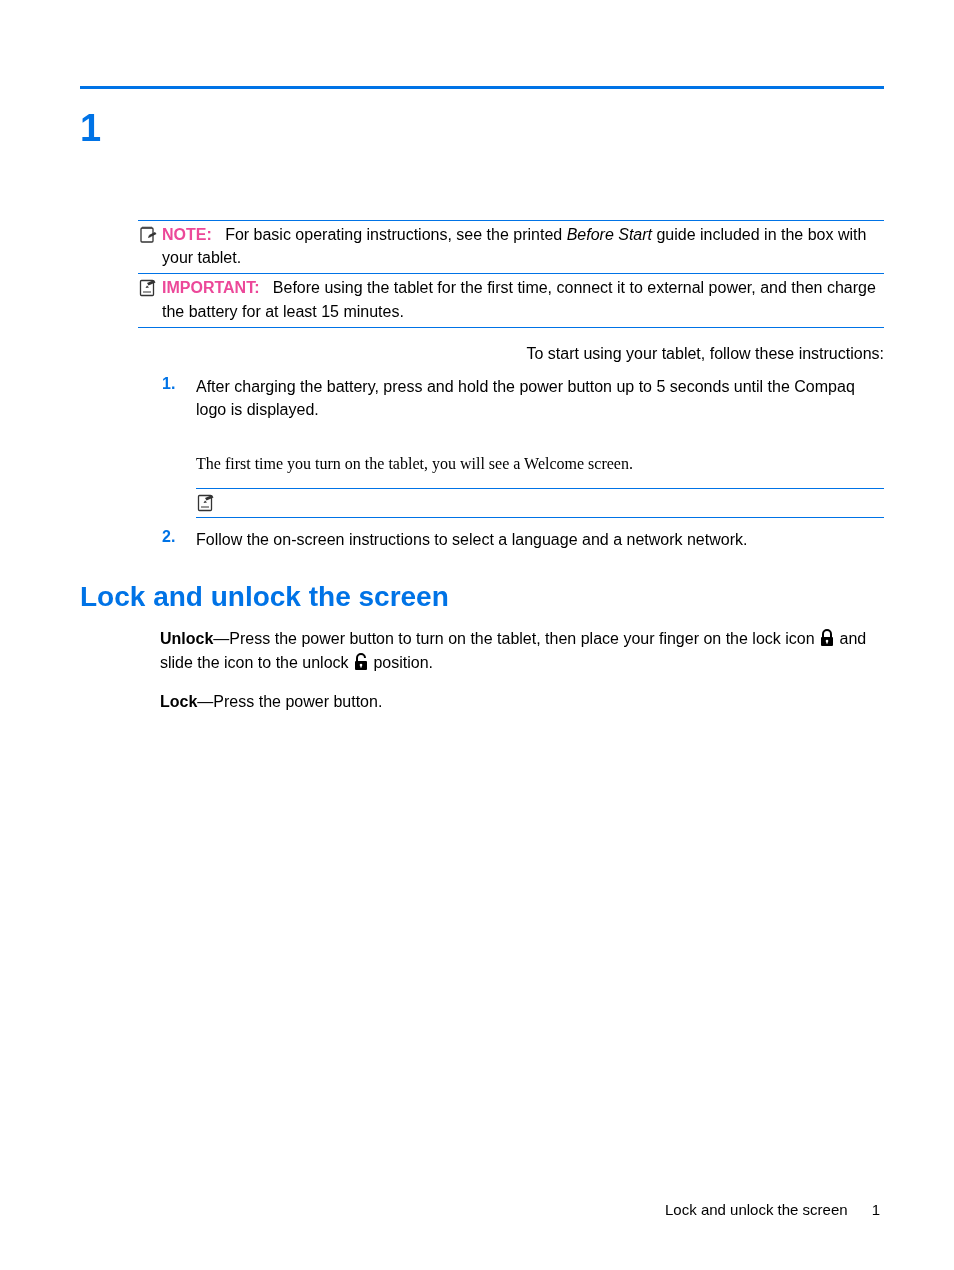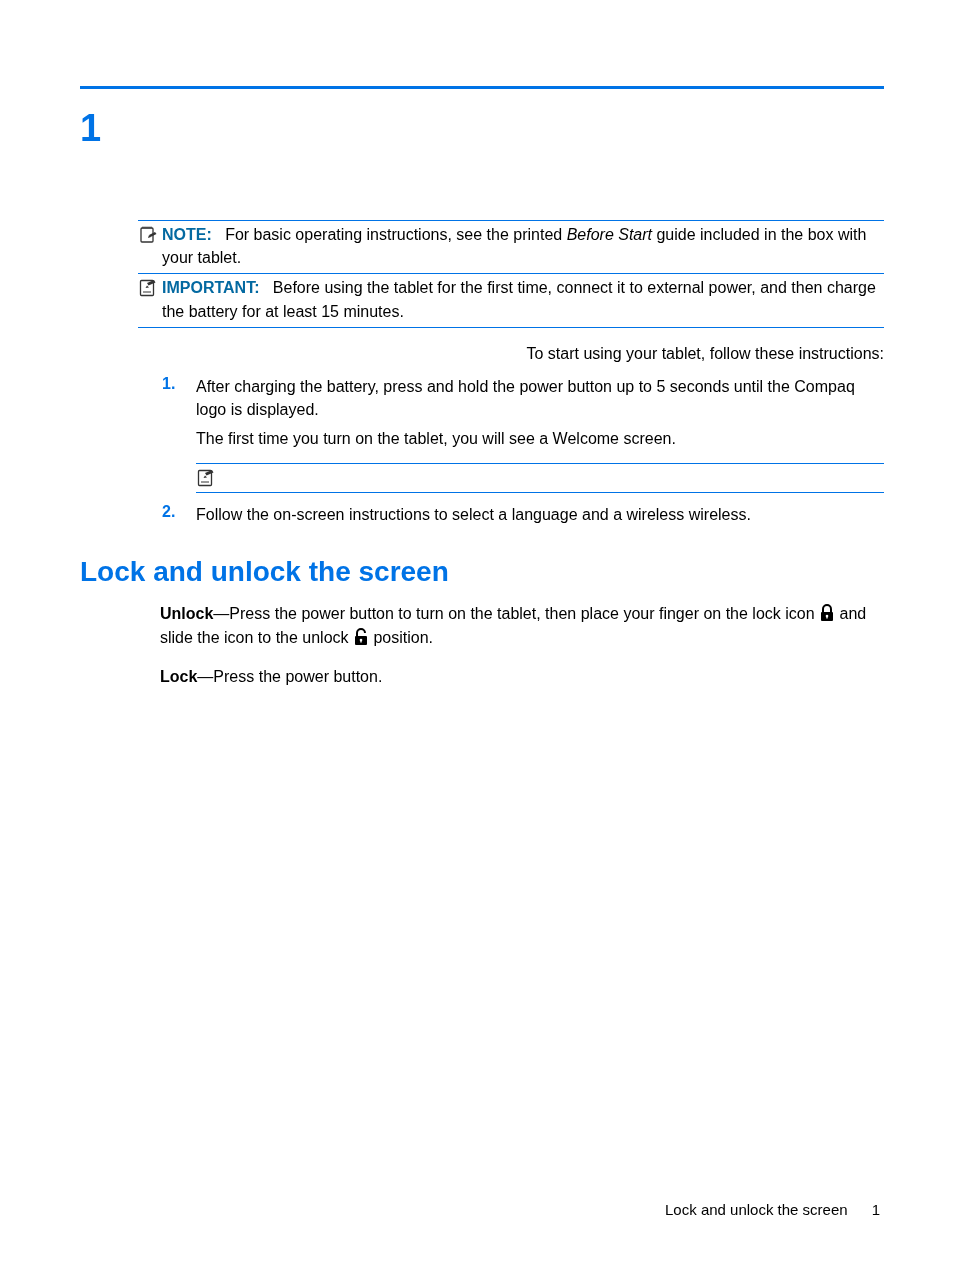--- a/index.html
+++ b/index.html
@@ -58,21 +58,21 @@
   .callout .icon {
     flex: 0 0 22px;
     margin-right: 2px;
     margin-top: 2px;
   }
   .callout .text {
     flex: 1;
     line-height: 1.45;
   }
   .callout .label {
-    color: #0369a1;
+    color: #ec4899;
     font-weight: bold;
   }
   .body-text {
     margin: 14px 0 10px 24px;
     line-height: 1.45;
     text-align: right;
   }
   ol.steps {
     list-style: none;
     margin: 10px 0 0 24px;
@@ -86,21 +86,22 @@
     color: #0073e6;
     font-weight: bold;
     width: 34px;
     flex: 0 0 34px;
   }
   ol.steps > li > .step-body {
     flex: 1;
     line-height: 1.45;
   }
   .step-sub {
-    margin-top: 6px;
+    margin-top: 31px;
+    font-family: Liberation Serif, serif;
   }
   .nested-callout {
     margin: 12px 0 12px 0;
   }
   .section-heading {
     color: #0073e6;
     font-size: 28px;
     font-weight: bold;
     margin: 30px 0 14px 0;
   }
@@ -202,21 +203,21 @@
             <span class="icon">
               <svg width="20" height="20">
                   <use href="#important-icon"></use>
                 </svg>
             </span>
           </div>
         </div>
       </li>
       <li>
         <span class="num">2.</span>
-        <div class="step-body">Follow the on-screen instructions to select a language and a wireless wireless.</div>
+        <div class="step-body">Follow the on-screen instructions to select a language and a network network.</div>
       </li>
     </ol>
   </div>
 
   <h2 class="section-heading">Lock and unlock the screen</h2>
 
   <div class="sec-body">
     <p>
       <strong>Unlock</strong><span>—Press the power button to turn on the tablet, then place your finger on the lock icon </span><span class="inline-icon"><svg width="16" height="18" viewBox="0 0 16 18">
             <use href="#lock-locked"></use>

